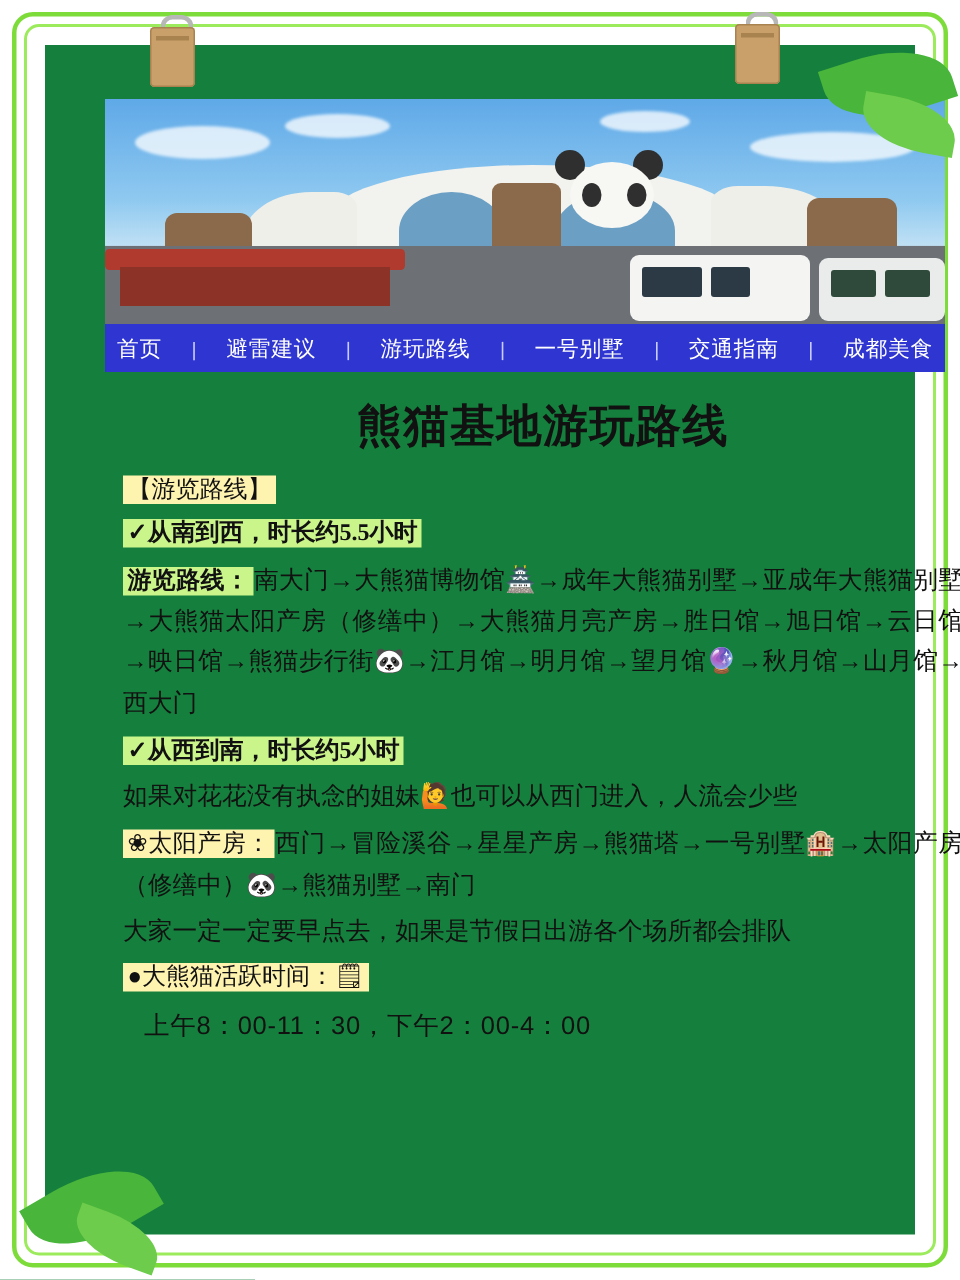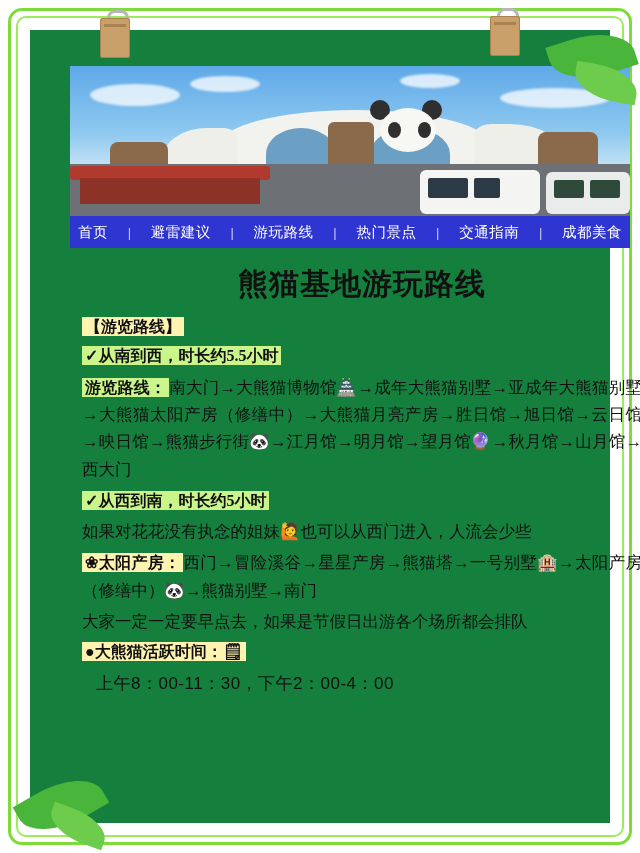--- a/index.html
+++ b/index.html
@@ -205,21 +205,21 @@
     margin: 14px 0 8px 0;
     text-align: center;
     font-size: 27px;
     font-weight: bold;
     color: #111111;
     letter-spacing: 1px;
   }
   .hl-yellow {
     background: #fff3b0;
     padding: 1px 3px;
-    font-weight: bold;
+    font-weight: normal;
     font-size: 16px;
     color: #111;
   }
   .hl-green {
     background: #c9f58b;
     padding: 1px 3px;
     font-weight: bold;
     font-size: 16px;
     color: #111;
     font-family: Liberation Serif, serif;
@@ -288,21 +288,21 @@
       <div class="bus-win" style="left:520px;top:114px;width:30px;height:18px;background:#2f4a3a;"></div>
     </div>
 
     <div class="navbar">
       <span class="nav-item">首页</span>
       <span class="nav-sep">|</span>
       <span class="nav-item">避雷建议</span>
       <span class="nav-sep">|</span>
       <span class="nav-item">游玩路线</span>
       <span class="nav-sep">|</span>
-      <span class="nav-item">热门景点</span>
+      <span class="nav-item">一号别墅</span>
       <span class="nav-sep">|</span>
       <span class="nav-item">交通指南</span>
       <span class="nav-sep">|</span>
       <span class="nav-item">成都美食</span>
     </div>
 
     <div class="content">
 
       <h1 class="title">熊猫基地游玩路线</h1>
 

